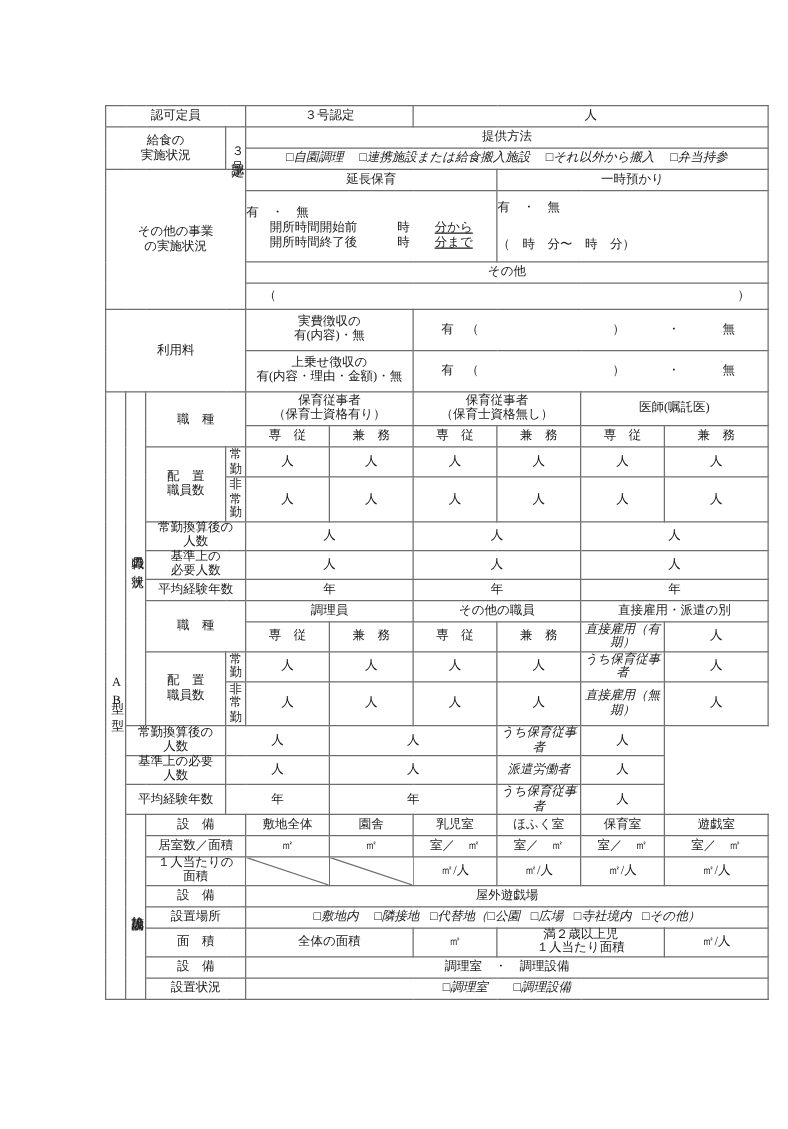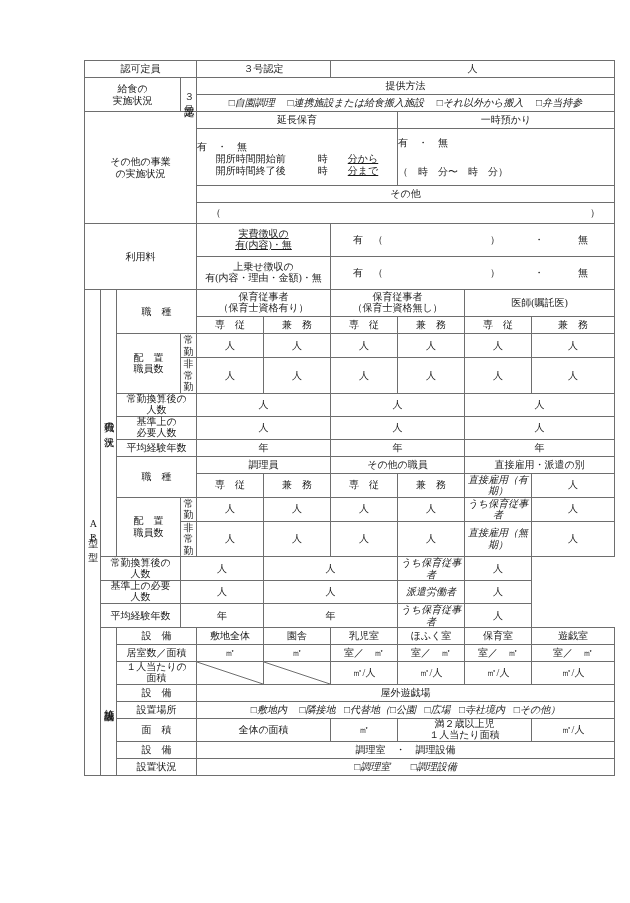--- a/index.html
+++ b/index.html
@@ -6,21 +6,21 @@
   body{
     width:630px;height:903px;background:#ffffff;
     font-family:"Liberation Serif","DejaVu Serif",serif;
     color:#1a1a1a;
     -webkit-font-smoothing:antialiased;
   }
   #sheet{position:relative;width:630px;height:903px;overflow:hidden;}
 
   table.form{
     position:absolute;
-    left:84px; top:60px;
+    left:84px; top:84px;
     width:530px;
     border-collapse:collapse;
     table-layout:fixed;
     font-size:10px;
     line-height:1.15;
   }
   table.form td{
     border:1px solid #6e6e6e;
     padding:0;
     text-align:center;
@@ -150,21 +150,21 @@
     <td class="wh" colspan="6" style="height:20px;">
       <div style="display:flex;justify-content:space-between;padding:0 14px;">
         <span>（</span>
         <span>）</span>
       </div>
     </td>
   </tr>
 
   <tr>
     <td class="hd" colspan="4" rowspan="2">利用料</td>
-    <td class="hd two" colspan="2" style="height:32px;text-decoration:underline;">
+    <td class="hd two" colspan="2" style="height:32px;">
       <div>実費徴収の</div>
       <div>有(内容)・無</div>
     </td>
     <td class="wh" colspan="4">
       <div style="display:flex;align-items:center;padding-left:22px;">
         <span>有　（</span>
         <span style="flex:1"></span>
         <span>）</span>
         <span style="width:34px"></span>
         <span>・</span>

